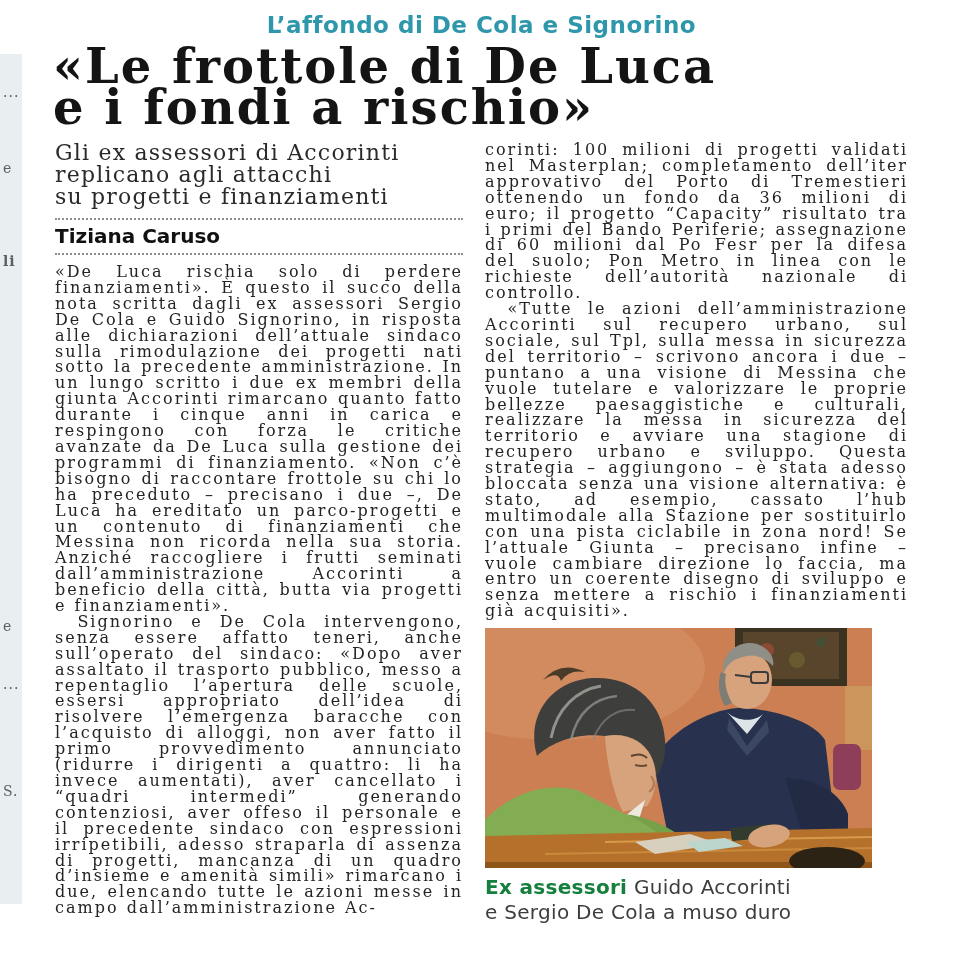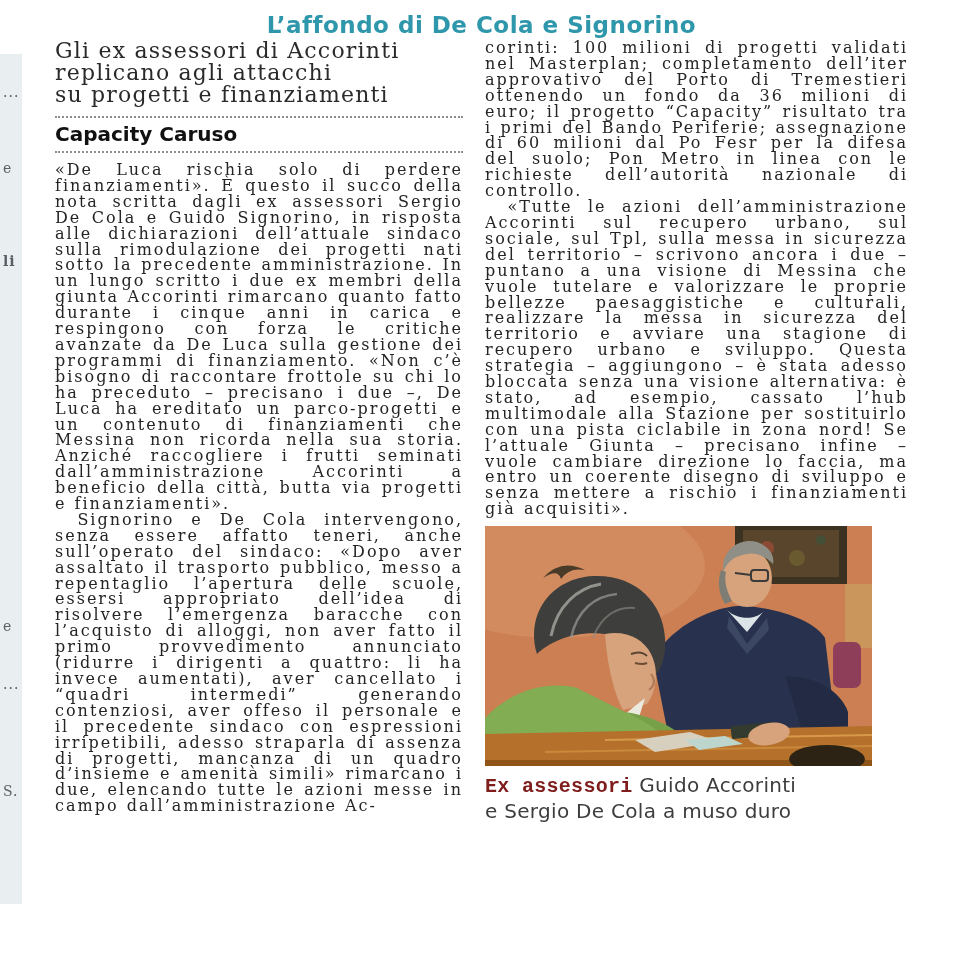--- a/index.html
+++ b/index.html
@@ -22,49 +22,51 @@
           padding:4px 0 5px;}
   .body-text{margin-top:9px;}
   .body-text p{margin:0;font-size:16px;line-height:15.9px;letter-spacing:2px;word-spacing:1px;
                text-align:justify;color:#242424;}
   .body-text p + p{text-indent:1.4em;}
   .col-right .body-text{margin-top:2px;}
   figure{margin:9px 0 0;padding:0;}
   .photo{display:block;width:387px;height:240px;}
   .caption{font-family:"DejaVu Sans",sans-serif;font-size:20px;line-height:25px;color:#3d3d3d;
            margin-top:7px;width:402px;letter-spacing:.3px;}
-  .caption b{color:#7f1d1d;font-family:Liberation Mono, monospace;}
+  .caption b{color:#15803d;}
 </style>
 </head>
 <body>
 
 <div class="page">
 
   <div class="margin-strip" id="margin-strip">
       <span style="top: 30px;">...</span>
       <span style="top: 106px;">e</span>
       <span style="top: 199px; font-weight: bold;">li</span>
       <span style="top: 564px;">e</span>
       <span style="top: 622px;">...</span>
       <span style="top: 729px;">S.</span>
     </div>
 
   <div class="article">
 
     <div class="kicker" style="color: rgb(46, 151, 171);">L’affondo di De Cola e Signorino</div>
 
+    <h1 class="headline" style="color: rgb(20, 20, 20);">«Le frottole di De Luca
+e i fondi a rischio»</h1>
 
     <div class="columns">
 
       <div class="col-left">
         <div class="standfirst">Gli ex assessori di Accorinti
 replicano agli attacchi
 su progetti e finanziamenti</div>
         <hr class="rule-dotted">
-        <div class="byline">Capacity Caruso</div>
+        <div class="byline">Tiziana Caruso</div>
         <hr class="rule-dotted">
         <div class="body-text">
             <p>«De Luca rischia solo di perdere finanziamenti». È questo il succo della nota scritta dagli ex assessori Sergio De Cola e Guido Signorino, in risposta alle dichiarazioni dell’attuale sindaco sulla rimodulazione dei progetti nati sotto la precedente amministrazione. In un lungo scritto i due ex membri della giunta Accorinti rimarcano quanto fatto durante i cinque anni in carica e respingono con forza le critiche avanzate da De Luca sulla gestione dei programmi di finanziamento. «Non c’è bisogno di raccontare frottole su chi lo ha preceduto – precisano i due –, De Luca ha ereditato un parco-progetti e un contenuto di finanziamenti che Messina non ricorda nella sua storia. Anziché raccogliere i frutti seminati dall’amministrazione Accorinti a beneficio della città, butta via progetti e finanziamenti».</p>
             <p>Signorino e De Cola intervengono, senza essere affatto teneri, anche sull’operato del sindaco: «Dopo aver assaltato il trasporto pubblico, messo a repentaglio l’apertura delle scuole, essersi appropriato dell’idea di risolvere l’emergenza baracche con l’acquisto di alloggi, non aver fatto il primo provvedimento annunciato (ridurre i dirigenti a quattro: li ha invece aumentati), aver cancellato i “quadri intermedi” generando contenziosi, aver offeso il personale e il precedente sindaco con espressioni irripetibili, adesso straparla di assenza di progetti, mancanza di un quadro d’insieme e amenità simili» rimarcano i due, elencando tutte le azioni messe in campo dall’amministrazione Ac-</p>
           </div>
       </div>
 
       <div class="col-right">
         <div class="body-text">
             <p>corinti: 100 milioni di progetti validati nel Masterplan; completamento dell’iter approvativo del Porto di Tremestieri ottenendo un fondo da 36 milioni di euro; il progetto “Capacity” risultato tra i primi del Bando Periferie; assegnazione di 60 milioni dal Po Fesr per la difesa del suolo; Pon Metro in linea con le richieste dell’autorità nazionale di controllo.</p>

